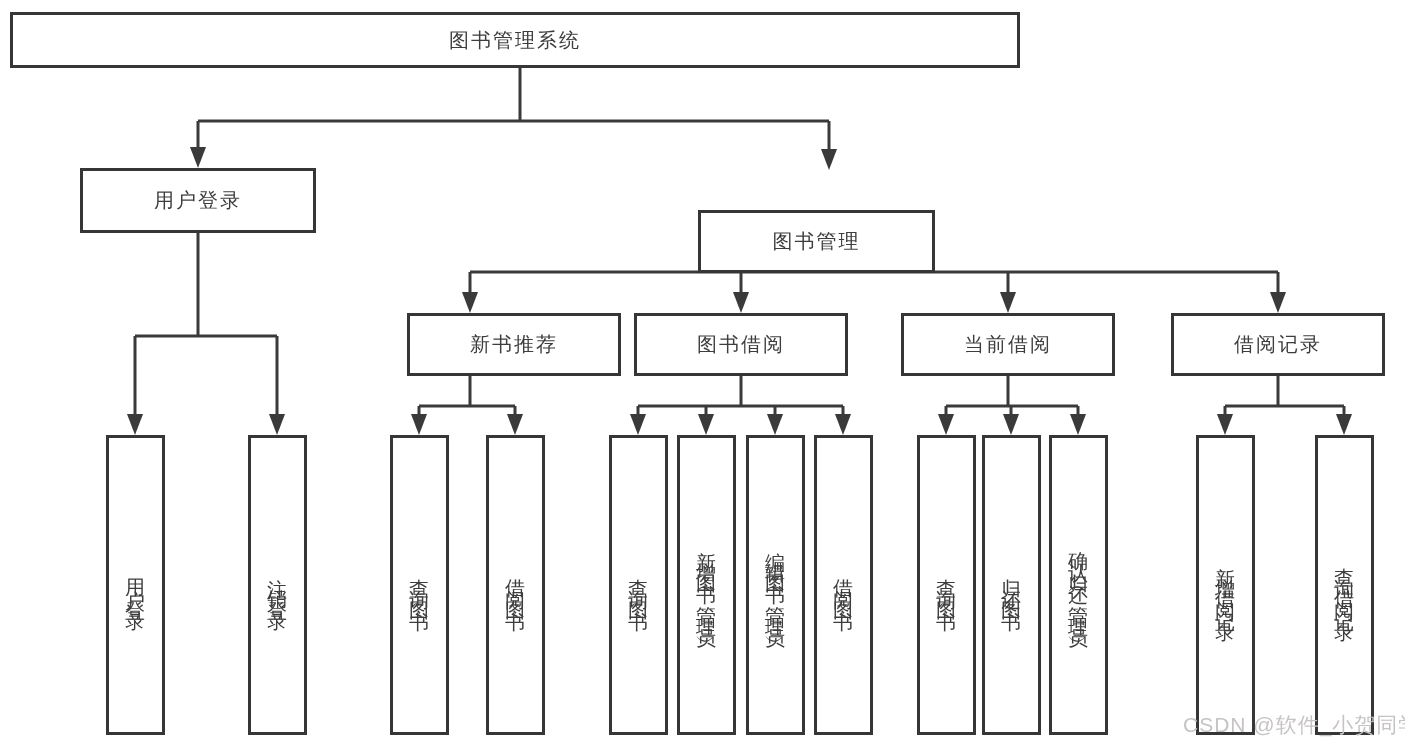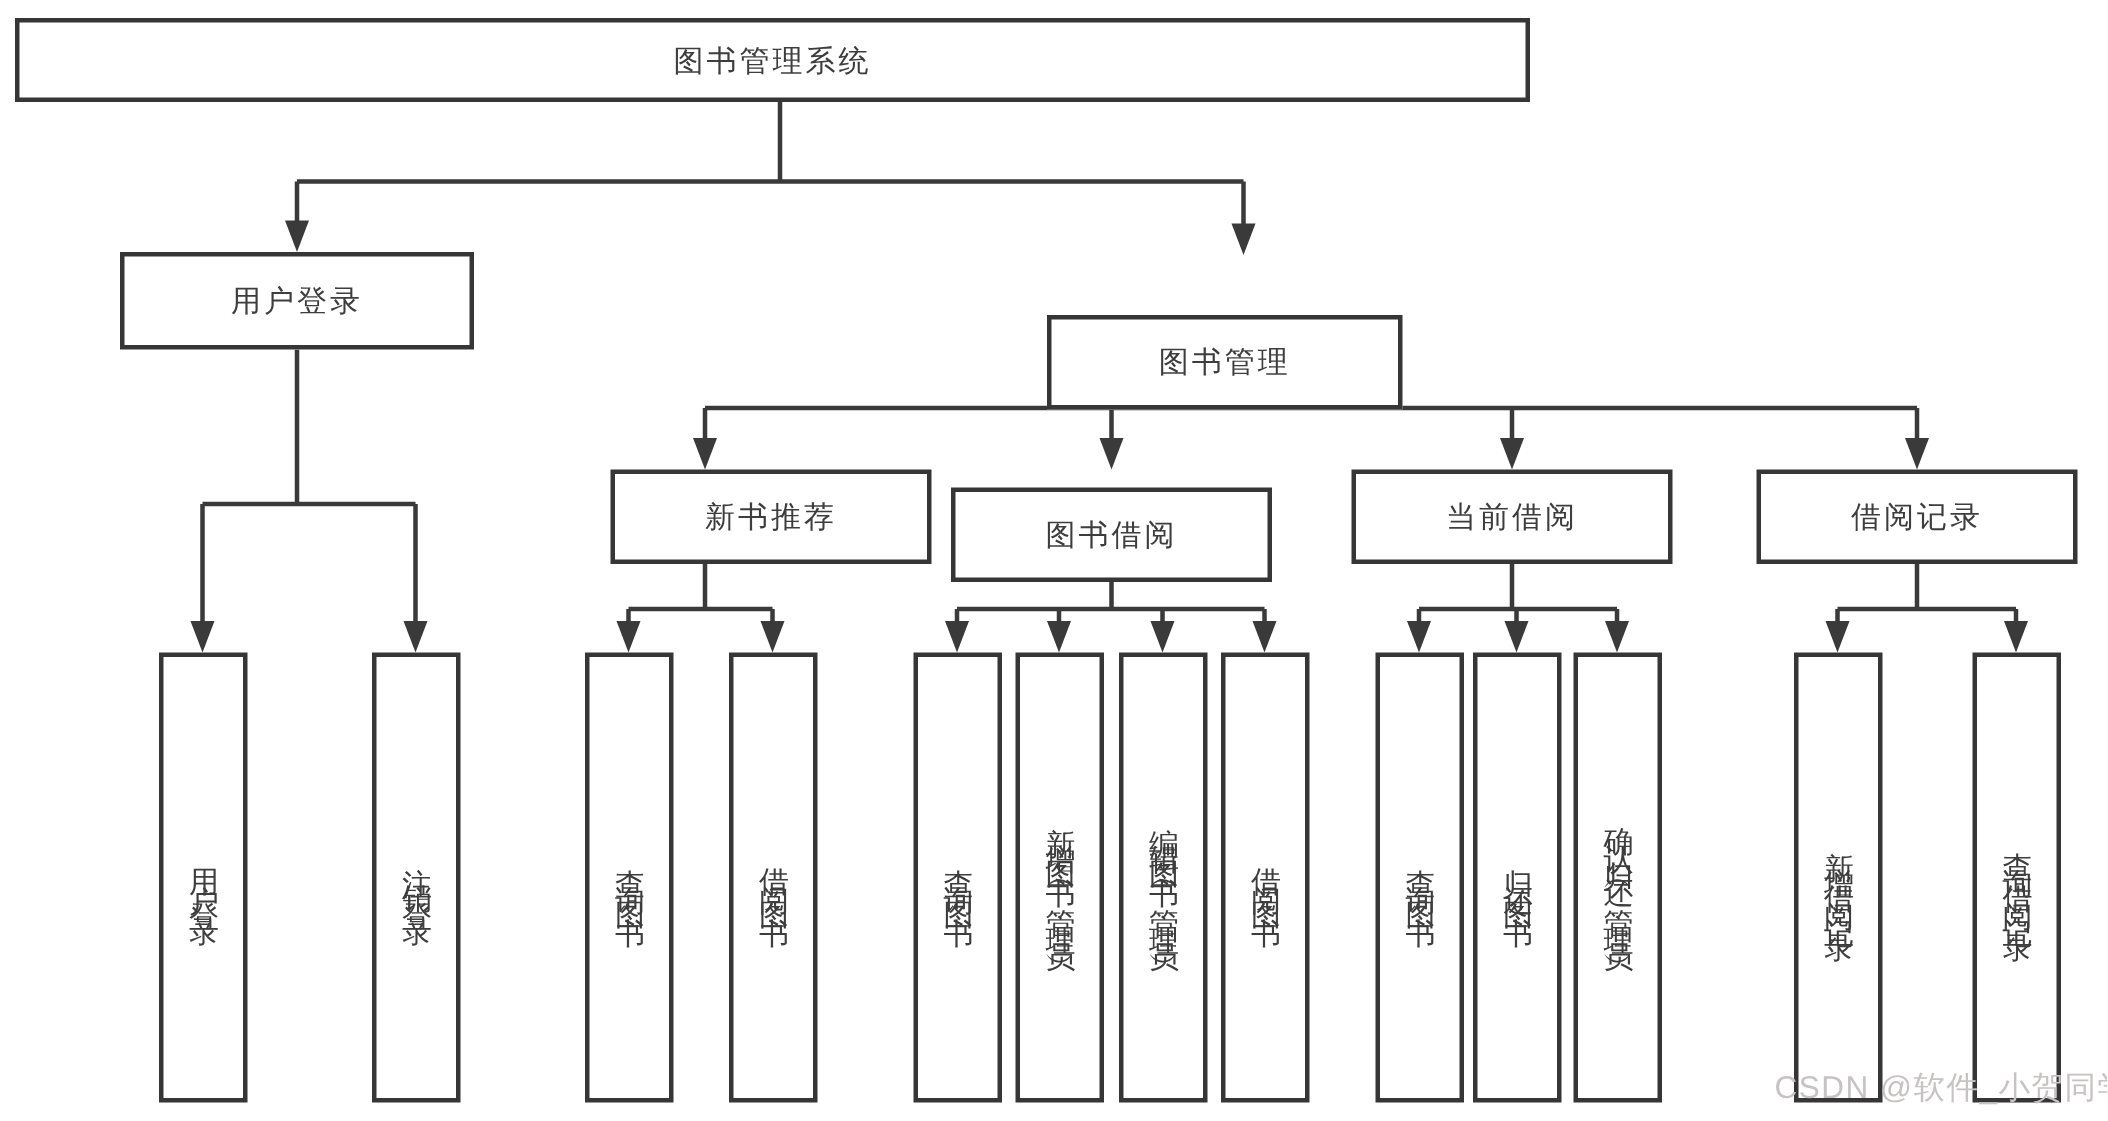--- a/index.html
+++ b/index.html
@@ -109,21 +109,21 @@
       <polygon points="1336,414 1352,414 1344,435"></polygon>
     </g>
   </svg>
 
   <div class="box" style="left:10px; top:12px; width:1010px; height:56px;">图书管理系统</div>
 
   <div class="box" style="left:80px; top:168px; width:236px; height:65px;">用户登录</div>
   <div class="box" style="left:698px; top:170px; width:237px; height:63px;margin-top:40px;">图书管理</div>
 
   <div class="box" style="left:363px; top:313px; width:214px; height:63px;margin-left:44px;">新书推荐</div>
-  <div class="box" style="left:634px; top:313px; width:214px; height:63px;margin-top:12px;">图书借阅</div>
+  <div class="box" style="left:634px; top:313px; width:214px; height:63px;">图书借阅</div>
   <div class="box" style="left:901px; top:313px; width:214px; height:63px;">当前借阅</div>
   <div class="box" style="left:1171px; top:313px; width:214px; height:63px;">借阅记录</div>
 
   <div class="box leaf" style="left:106px; top:435px; width:59px; height:300px;">
     <span class="vtext">用户登录</span>
   </div>
   <div class="box leaf" style="left:248px; top:435px; width:59px; height:300px;">
     <span class="vtext">注销登录</span>
   </div>
 

